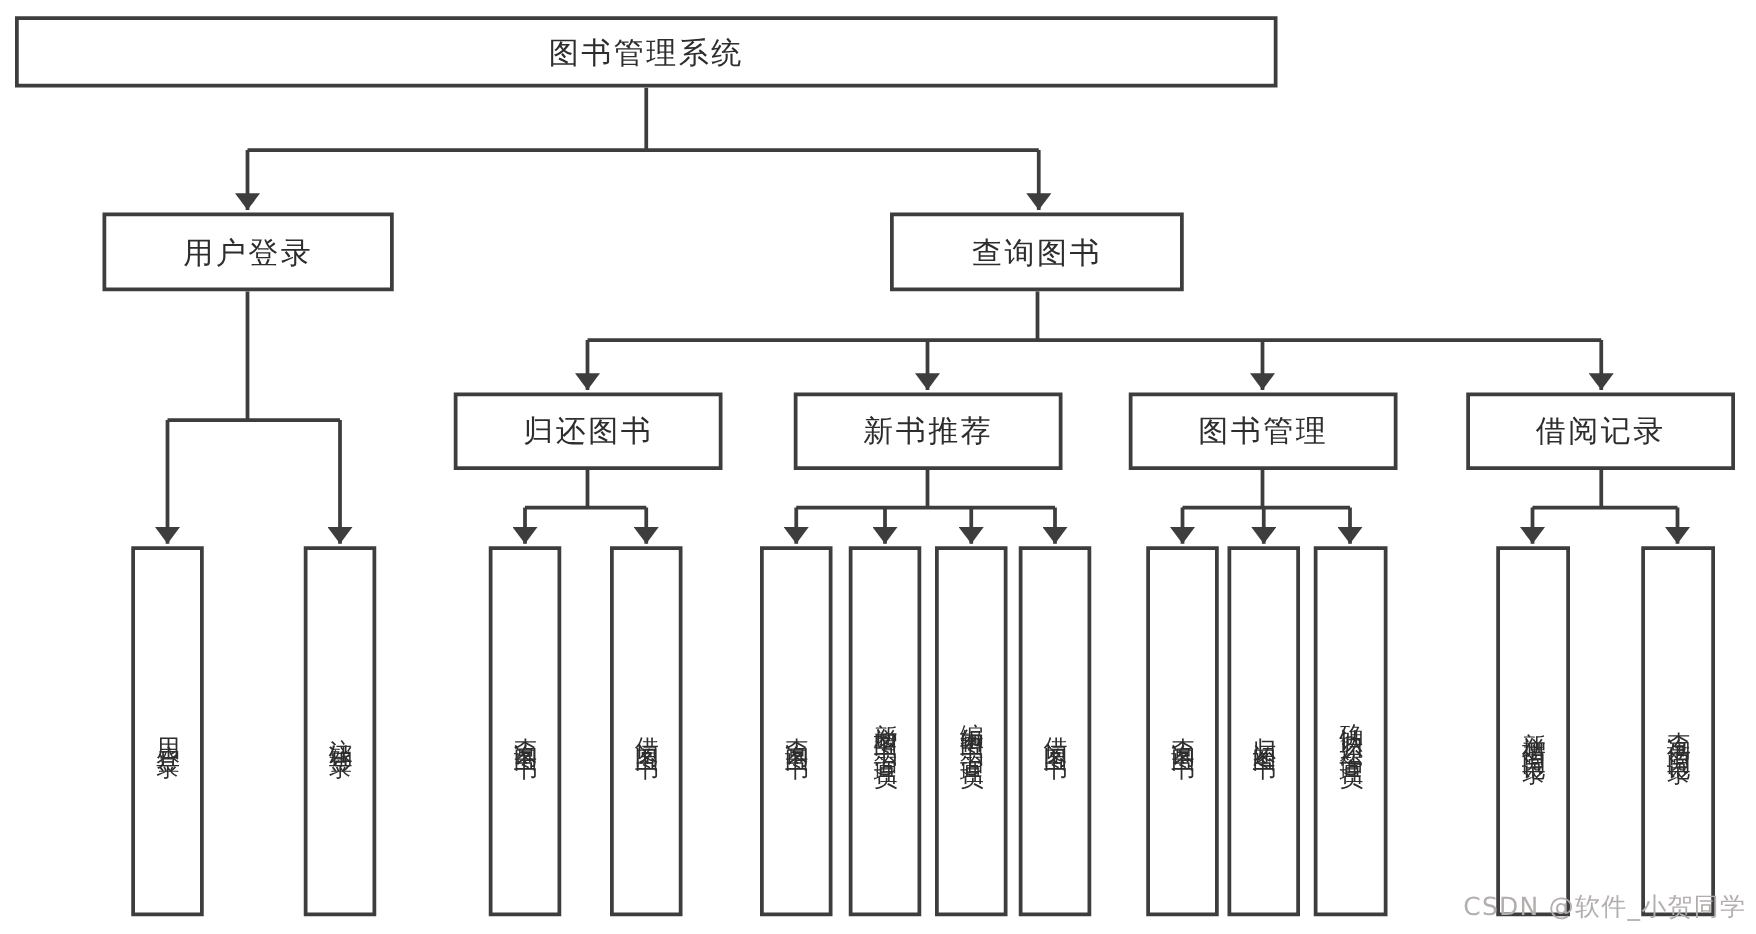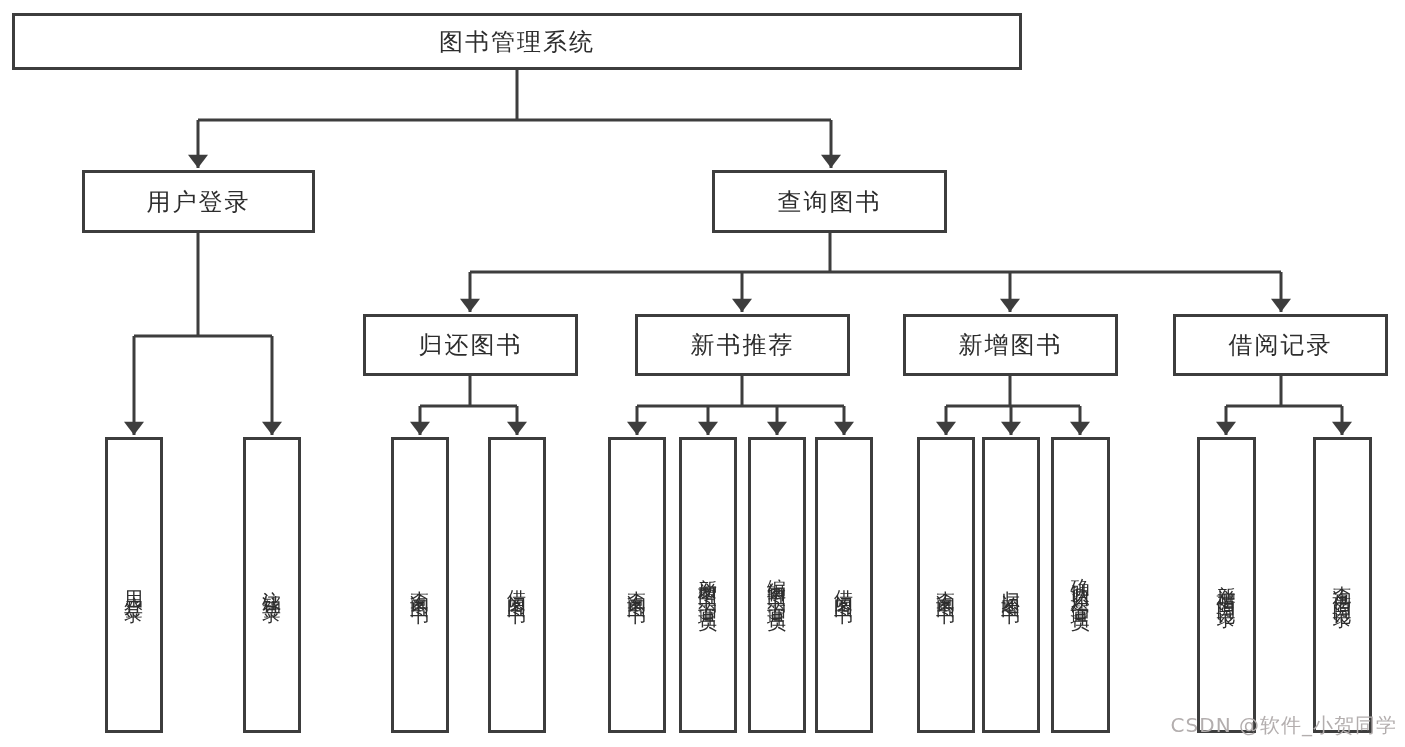--- a/index.html
+++ b/index.html
@@ -113,21 +113,21 @@
     <span class="label">查询图书</span>
   </div>
 
   <div class="node branch" style="left:363px; top:314px; width:215px; height:62px;">
     <span class="label">归还图书</span>
   </div>
   <div class="node branch" style="left:635px; top:314px; width:215px; height:62px;">
     <span class="label">新书推荐</span>
   </div>
   <div class="node branch" style="left:903px; top:314px; width:215px; height:62px;">
-    <span class="label">新增图书</span>
+    <span class="label">图书管理</span>
   </div>
   <div class="node branch" style="left:1173px; top:314px; width:215px; height:62px;">
     <span class="label">借阅记录</span>
   </div>
 
   <div class="node leaf" style="left:105px; top:437px; width:58px; height:296px;">
     <span class="vtext">用户登录</span>
   </div>
   <div class="node leaf" style="left:243px; top:437px; width:58px; height:296px;">
     <span class="vtext">注销登录</span>

